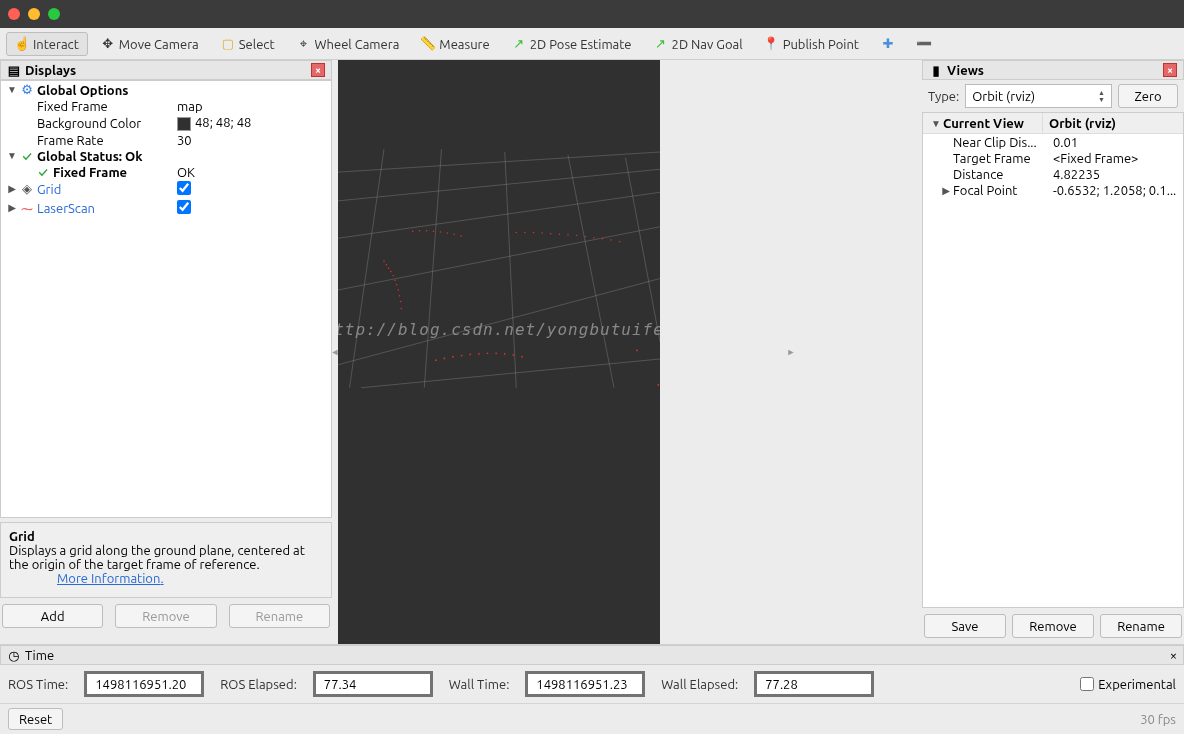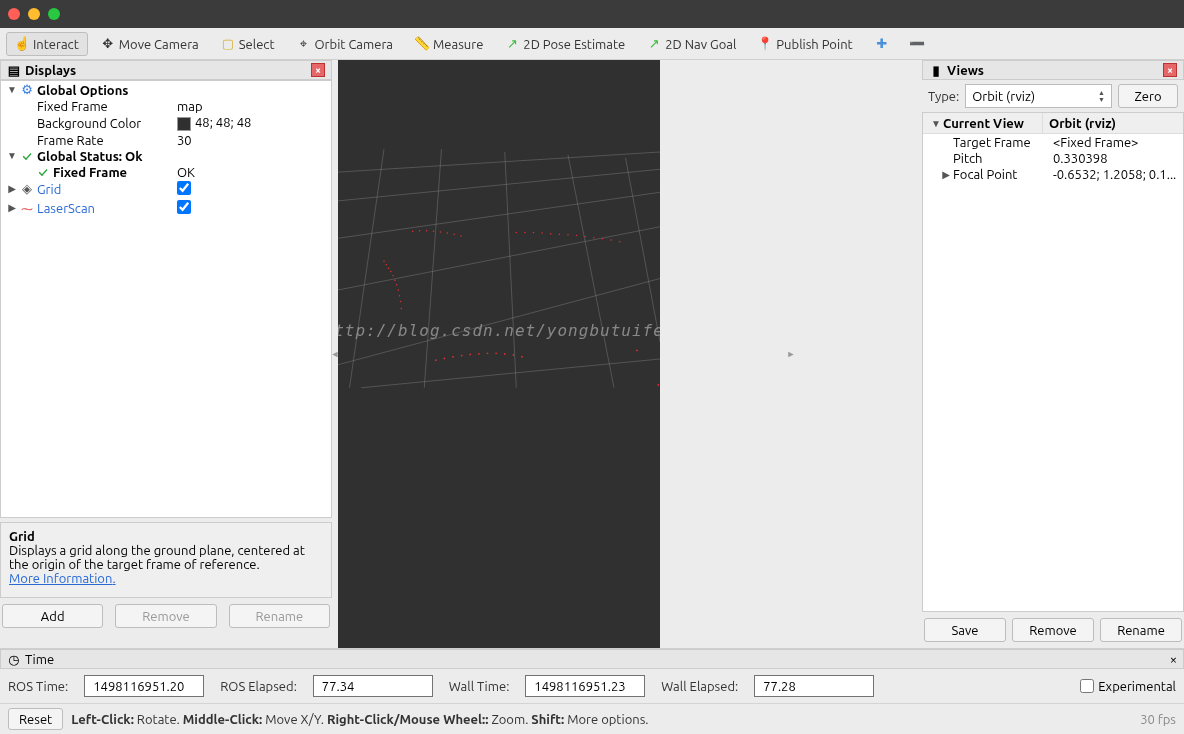--- a/index.html
+++ b/index.html
@@ -40,21 +40,21 @@
 .tree-label.link { color:#2a6ad4; }
 .tree-icon .gear { color:#3a7fe0; }
 .tree-icon .check { color:#2aa63c; font-weight:bold; }
 .tree-icon .grid { color:#555; }
 .tree-icon .laser { color:#e04040; }
 .swatch { width:14px; height:14px; background:#303030; display:inline-block; vertical-align:middle; margin-right:4px; border:1px solid #999; }
 .cb { width:14px; height:14px; }
 
 .desc-box { border:1px solid #ccc; background:#efefef; padding:6px 8px; margin-top:4px; height:76px; }
 .desc-title { font-weight:600; }
-.desc-link { color:#2a6ad4; text-decoration:underline; cursor:pointer; }
+.desc-link { color:#2a6ad4; text-decoration:underline; cursor:pointer;margin-left:48px; }
 .btnrow { display:flex; gap:12px; padding:6px 2px;justify-content:flex-end; }
 .btn { flex:1; padding:4px 0; border:1px solid #bdbdbd; background:#f4f4f4; border-radius:3px; cursor:pointer; text-align:center; }
 .btn.disabled { color:#9a9a9a; cursor:default; }
 
 
 .viewport { flex:1; background:#303030; position:relative; overflow:hidden; }
 .grid3d { position:absolute; inset:0; }
 .watermark { position:absolute; left:50%; top:46%; transform:translate(-50%,-50%); color:#888; font-family:monospace; font-size:16px; font-style:italic; letter-spacing:1px; }
 
 
@@ -71,21 +71,21 @@
 .vrow .k { width:120px; display:flex; align-items:center; }
 .vrow .v { flex:1; padding-left:6px; }
 
 .rbtns { display:flex; gap:6px; padding:6px 2px; }
 
 
 .timepanel { border-top:1px solid #cfcfcf; background:#ececec; }
 .timetitle { display:flex; align-items:center; padding:2px 6px; border:1px solid #ccc; background:#e6e6e6; }
 .timerow { display:flex; align-items:center; gap:16px; padding:6px 8px; }
 .tlabel { color:#333; }
-.tinput { border:1px solid #737373; background:#fff; padding:3px 8px; min-width:120px; }
+.tinput { border:3px solid #737373; background:#fff; padding:3px 8px; min-width:120px; }
 .exp-cb { margin-left:auto; display:flex; align-items:center; gap:4px; }
 
 
 .footer { display:flex; align-items:center; padding:4px 8px; background:#ececec; border-top:1px solid #d4d4d4; gap:8px; }
 .footer .btn { flex:0 0 auto; padding:3px 10px; }
 .footer .hints { color:#333; }
 .fps { margin-left:auto; color:#888; }
 </style>
 </head>
 <body>
@@ -106,21 +106,21 @@
   <div class="tbtn">
       <span class="ticon">✥</span>
       <span>Move Camera</span>
     </div>
   <div class="tbtn">
       <span class="ticon" style="color:#d8b030">▢</span>
       <span>Select</span>
     </div>
   <div class="tbtn">
       <span class="ticon">⌖</span>
-      <span>Orbit Camera</span>
+      <span>Wheel Camera</span>
     </div>
   <div class="tbtn">
       <span class="ticon" style="color:#c78a30">📏</span>
       <span>Measure</span>
     </div>
   <div class="tbtn">
       <span class="ticon" style="color:#3cbc3c">↗</span>
       <span>2D Pose Estimate</span>
     </div>
   <div class="tbtn">
@@ -289,26 +289,30 @@
     </div>
     <div class="views-tree">
       <div class="views-header">
         <div style="display:flex;align-items:center">
             <span class="tree-exp">▼</span>
             <span>Current View</span>
           </div>
         <div>Orbit (rviz)</div>
       </div>
       <div class="vrow">
+          <span class="k" style="padding-left:26px">Near Clip Dis...</span>
+          <span class="v">0.01</span>
+        </div>
+      <div class="vrow">
           <span class="k" style="padding-left:26px">Target Frame</span>
           <span class="v">&lt;Fixed Frame&gt;</span>
         </div>
       <div class="vrow">
-          <span class="k" style="padding-left:26px">Pitch</span>
-          <span class="v">0.330398</span>
+          <span class="k" style="padding-left:26px">Distance</span>
+          <span class="v">4.82235</span>
         </div>
       <div class="vrow">
           <span class="k" style="padding-left:12px">
             <span class="tree-exp">▶</span>
             <span>Focal Point</span>
           </span>
           <span class="v">-0.6532; 1.2058; 0.1...</span>
         </div>
     </div>
     <div class="rbtns">
@@ -336,17 +340,14 @@
     <span class="tinput">77.28</span>
     <span class="exp-cb">
       <input type="checkbox" class="cb" style="">
       <span>Experimental</span>
     </span>
   </div>
 </div>
 
 <div class="footer">
   <div class="btn">Reset</div>
-  <span class="hints">
-    <b>Left-Click:</b> Rotate. <b>Middle-Click:</b> Move X/Y. <b>Right-Click/Mouse Wheel::</b> Zoom. <b>Shift:</b> More options.
-  </span>
   <span class="fps">30 fps</span>
 </div>
 
 </body></html>

